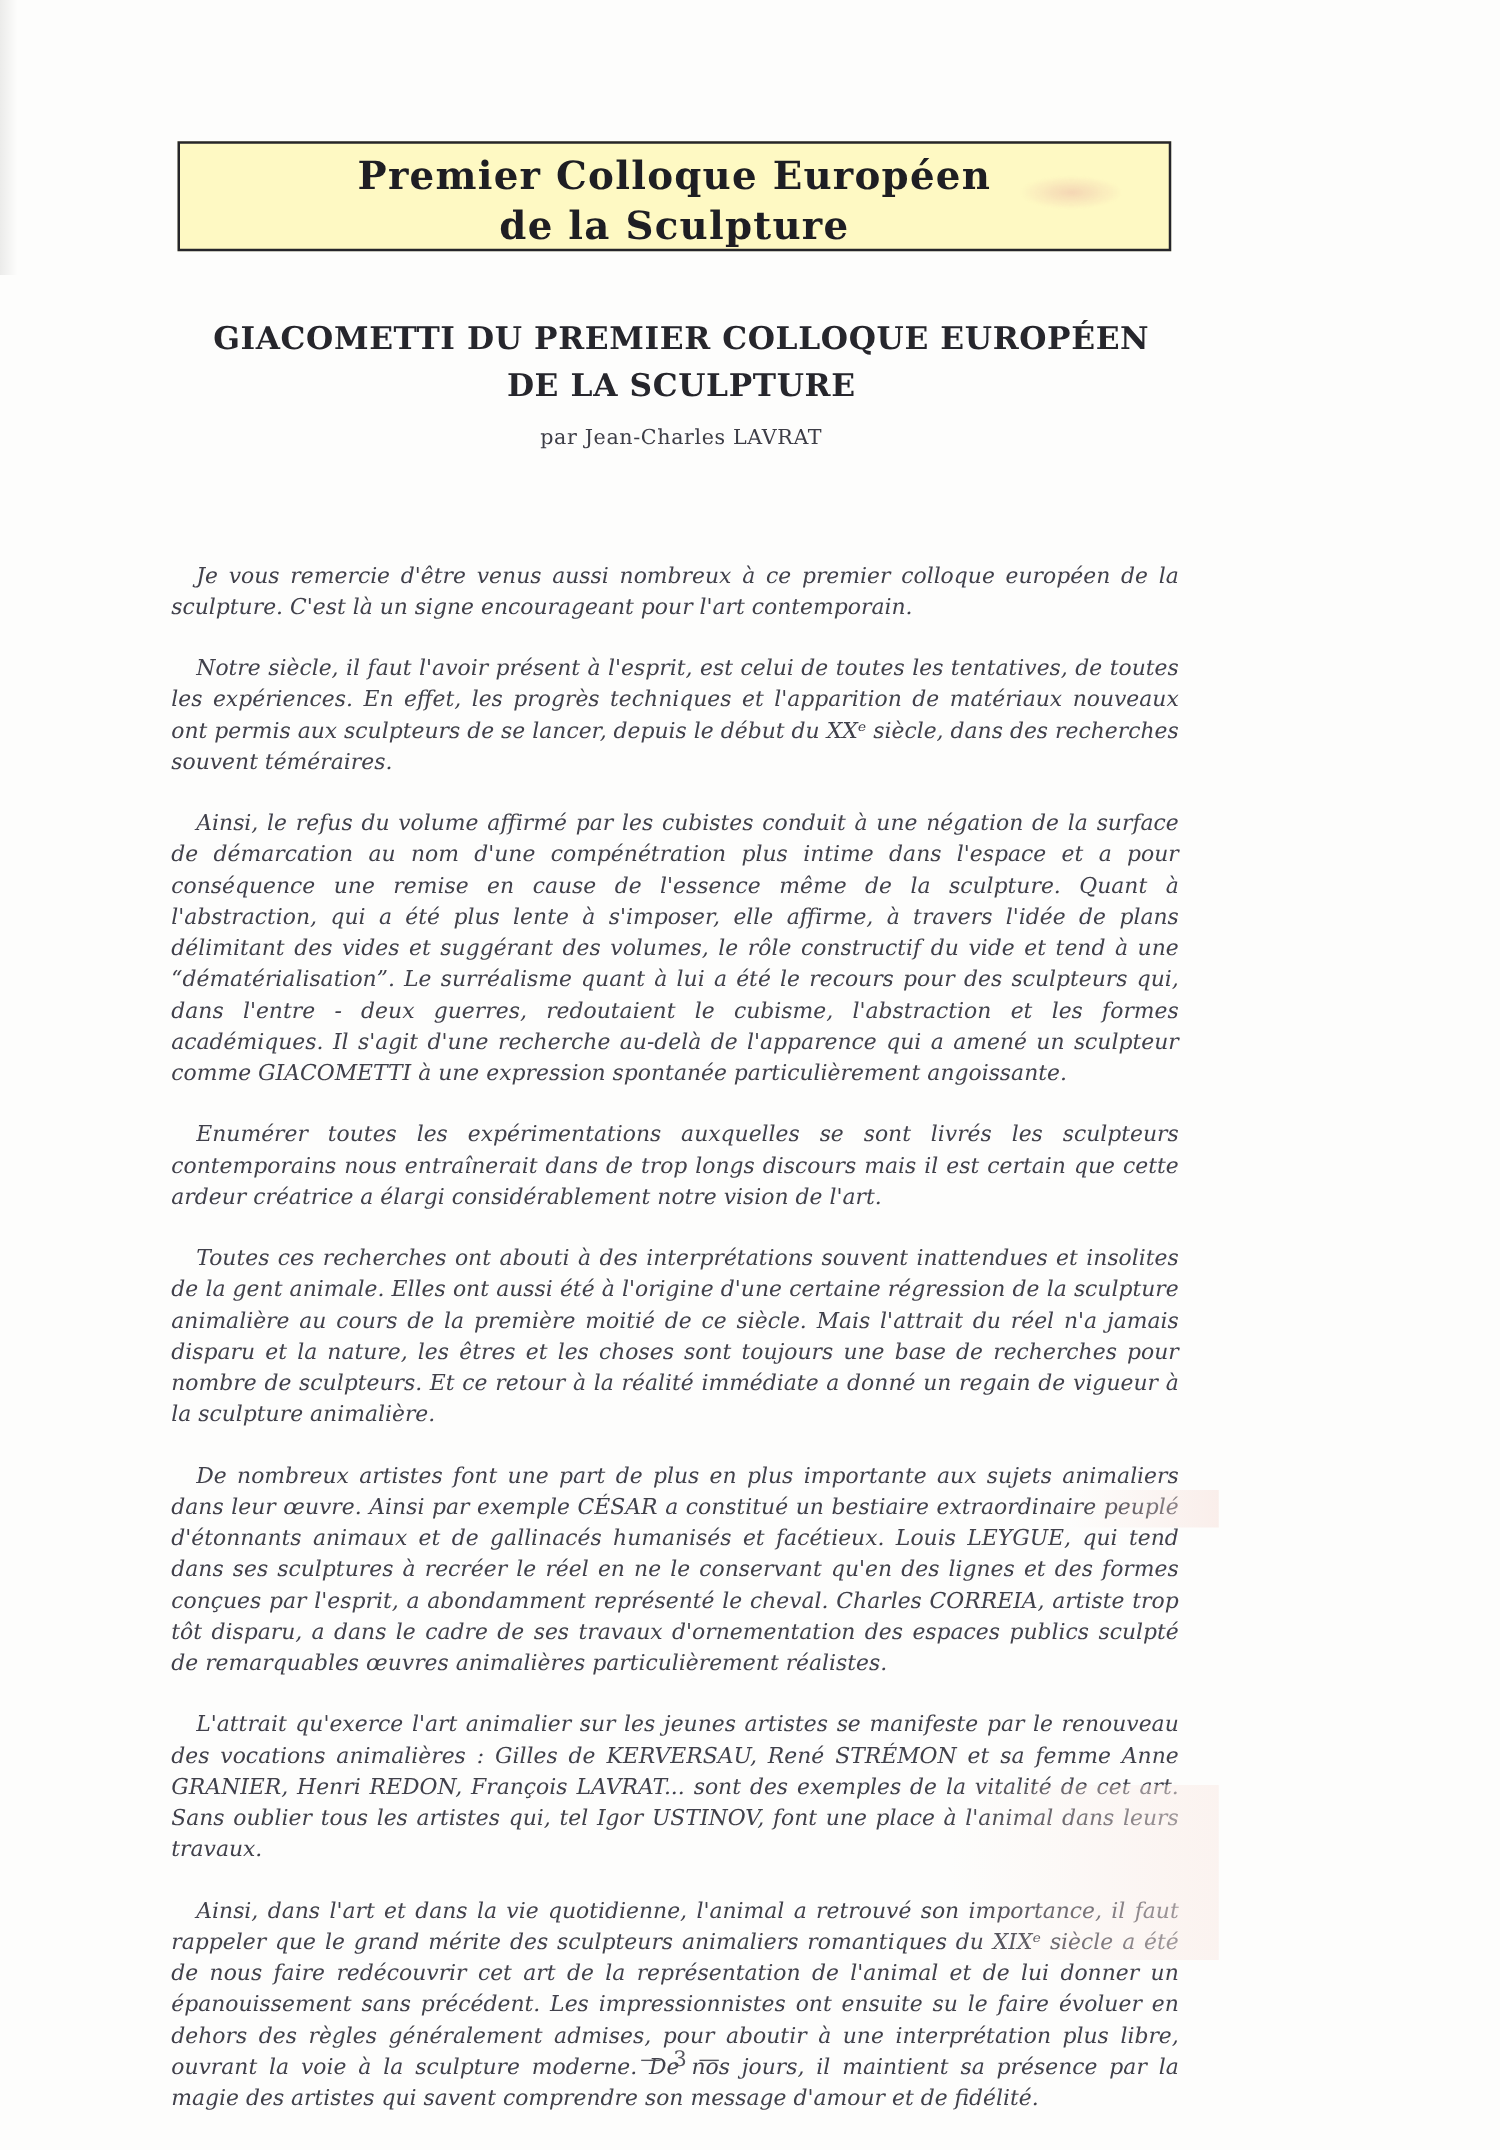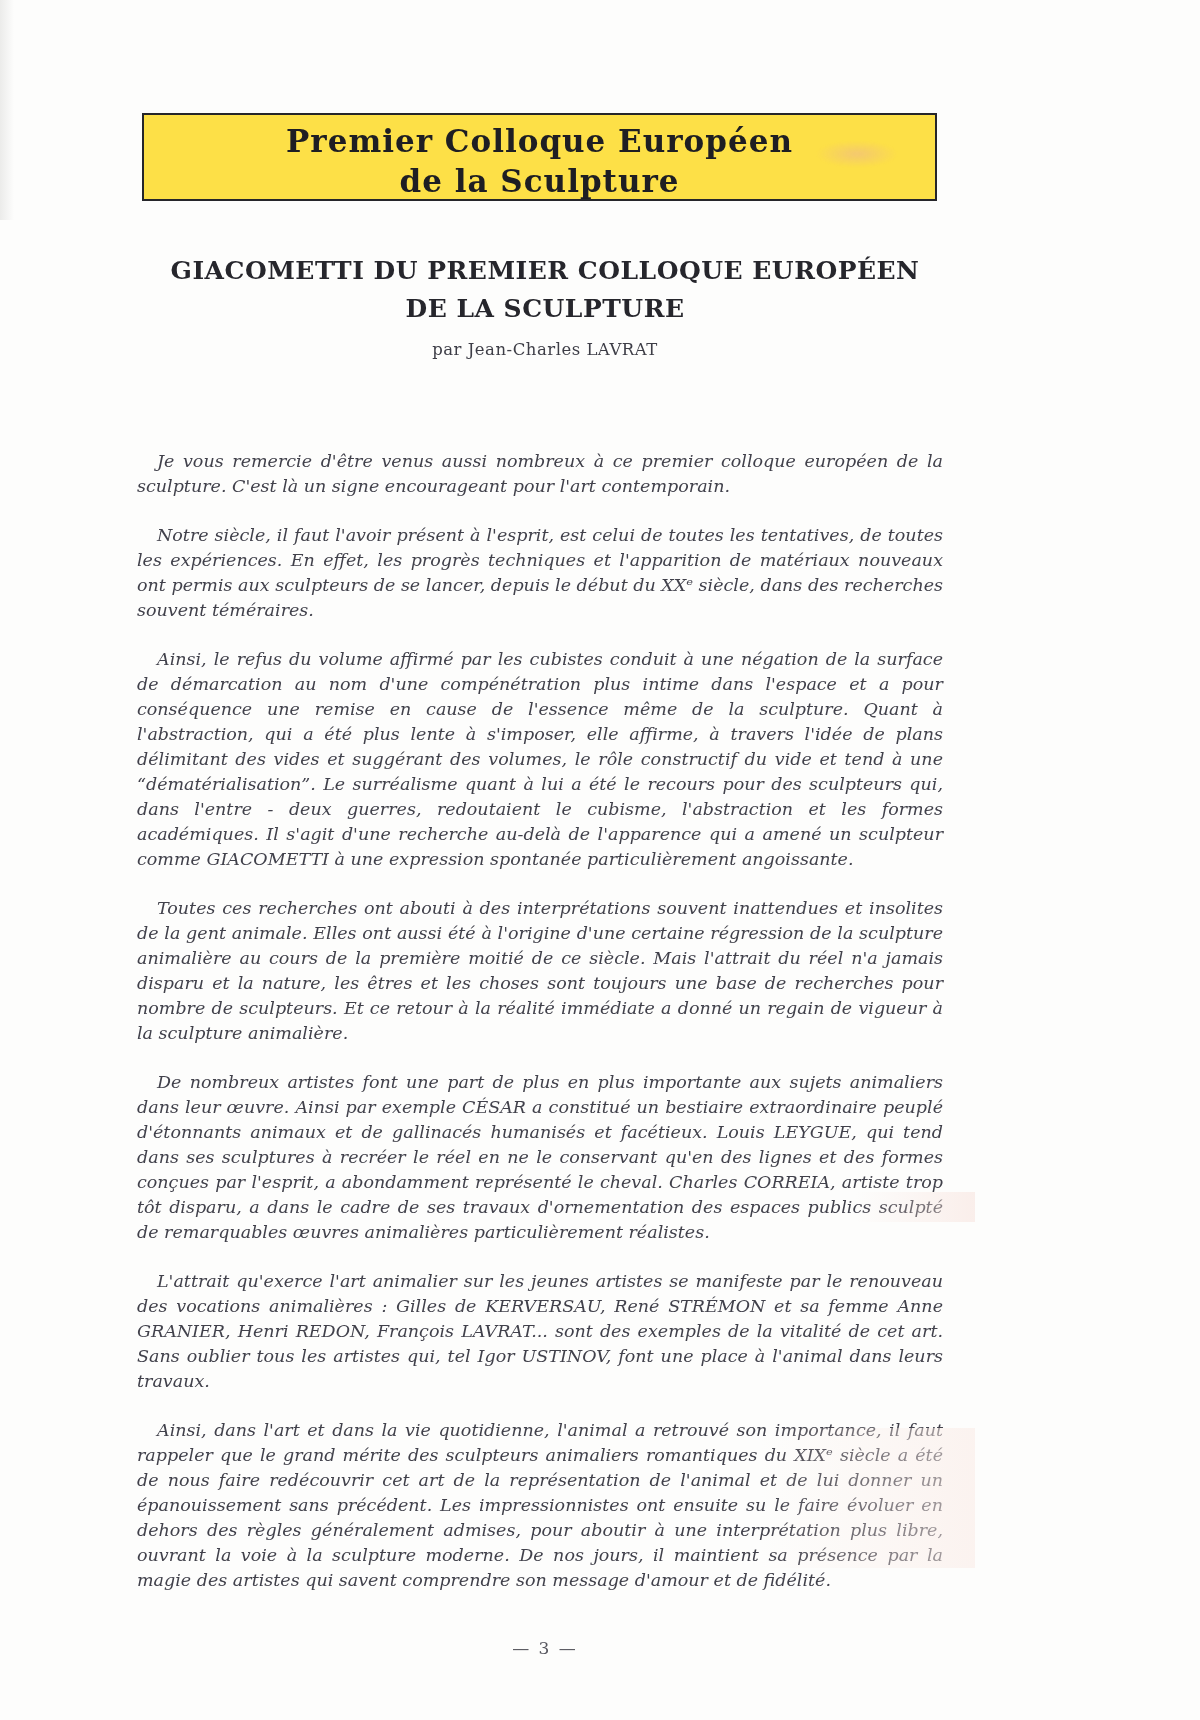--- a/index.html
+++ b/index.html
@@ -29,21 +29,21 @@
   }
 
   
   .masthead-box {
     position: absolute;
     left: 142px;
     top: 113px;
     width: 795px;
     height: 88px;
     border: 2px solid #26262a;
-    background: #fde047;
+    background: #fef9c3;
     text-align: center;
     box-sizing: border-box;
     padding-top: 6px;
   }
   .masthead-line {
     font-weight: bold;
     font-size: 31px;
     line-height: 40px;
     color: #1e1e23;
     letter-spacing: 1px;
@@ -147,20 +147,21 @@
     <div>GIACOMETTI DU PREMIER COLLOQUE EUROPÉEN</div>
     <div>DE LA SCULPTURE</div>
   </div>
 
   <div class="byline">par Jean-Charles LAVRAT</div>
 
   <div class="body-text">
     <p>Je vous remercie d'être venus aussi nombreux à ce premier colloque européen de la sculpture. C'est là un signe encourageant pour l'art contemporain.</p>
     <p>Notre siècle, il faut l'avoir présent à l'esprit, est celui de toutes les tentatives, de toutes les expériences. En effet, les progrès techniques et l'apparition de matériaux nouveaux ont permis aux sculpteurs de se lancer, depuis le début du XXᵉ siècle, dans des recherches souvent téméraires.</p>
     <p>Ainsi, le refus du volume affirmé par les cubistes conduit à une négation de la surface de démarcation au nom d'une compénétration plus intime dans l'espace et a pour conséquence une remise en cause de l'essence même de la sculpture. Quant à l'abstraction, qui a été plus lente à s'imposer, elle affirme, à travers l'idée de plans délimitant des vides et suggérant des volumes, le rôle constructif du vide et tend à une “dématérialisation”. Le surréalisme quant à lui a été le recours pour des sculpteurs qui, dans l'entre - deux guerres, redoutaient le cubisme, l'abstraction et les formes académiques. Il s'agit d'une recherche au-delà de l'apparence qui a amené un sculpteur comme GIACOMETTI à une expression spontanée particulièrement angoissante.</p>
+    <p>Enumérer toutes les expérimentations auxquelles se sont livrés les sculpteurs contemporains nous entraînerait dans de trop longs discours mais il est certain que cette ardeur créatrice a élargi considérablement notre vision de l'art.</p>
     <p>Toutes ces recherches ont abouti à des interprétations souvent inattendues et insolites de la gent animale. Elles ont aussi été à l'origine d'une certaine régression de la sculpture animalière au cours de la première moitié de ce siècle. Mais l'attrait du réel n'a jamais disparu et la nature, les êtres et les choses sont toujours une base de recherches pour nombre de sculpteurs. Et ce retour à la réalité immédiate a donné un regain de vigueur à la sculpture animalière.</p>
     <p>De nombreux artistes font une part de plus en plus importante aux sujets animaliers dans leur œuvre. Ainsi par exemple CÉSAR a constitué un bestiaire extraordinaire peuplé d'étonnants animaux et de gallinacés humanisés et facétieux. Louis LEYGUE, qui tend dans ses sculptures à recréer le réel en ne le conservant qu'en des lignes et des formes conçues par l'esprit, a abondamment représenté le cheval. Charles CORREIA, artiste trop tôt disparu, a dans le cadre de ses travaux d'ornementation des espaces publics sculpté de remarquables œuvres animalières particulièrement réalistes.</p>
     <p>L'attrait qu'exerce l'art animalier sur les jeunes artistes se manifeste par le renouveau des vocations animalières : Gilles de KERVERSAU, René STRÉMON et sa femme Anne GRANIER, Henri REDON, François LAVRAT... sont des exemples de la vitalité de cet art. Sans oublier tous les artistes qui, tel Igor USTINOV, font une place à l'animal dans leurs travaux.</p>
     <p>Ainsi, dans l'art et dans la vie quotidienne, l'animal a retrouvé son importance, il faut rappeler que le grand mérite des sculpteurs animaliers romantiques du XIXᵉ siècle a été de nous faire redécouvrir cet art de la représentation de l'animal et de lui donner un épanouissement sans précédent. Les impressionnistes ont ensuite su le faire évoluer en dehors des règles généralement admises, pour aboutir à une interprétation plus libre, ouvrant la voie à la sculpture moderne. De nos jours, il maintient sa présence par la magie des artistes qui savent comprendre son message d'amour et de fidélité.</p>
   </div>
 
   <div class="fade-artifact-1"></div>
   <div class="fade-artifact-2"></div>
 
   <div class="page-number">— 3 —</div>

